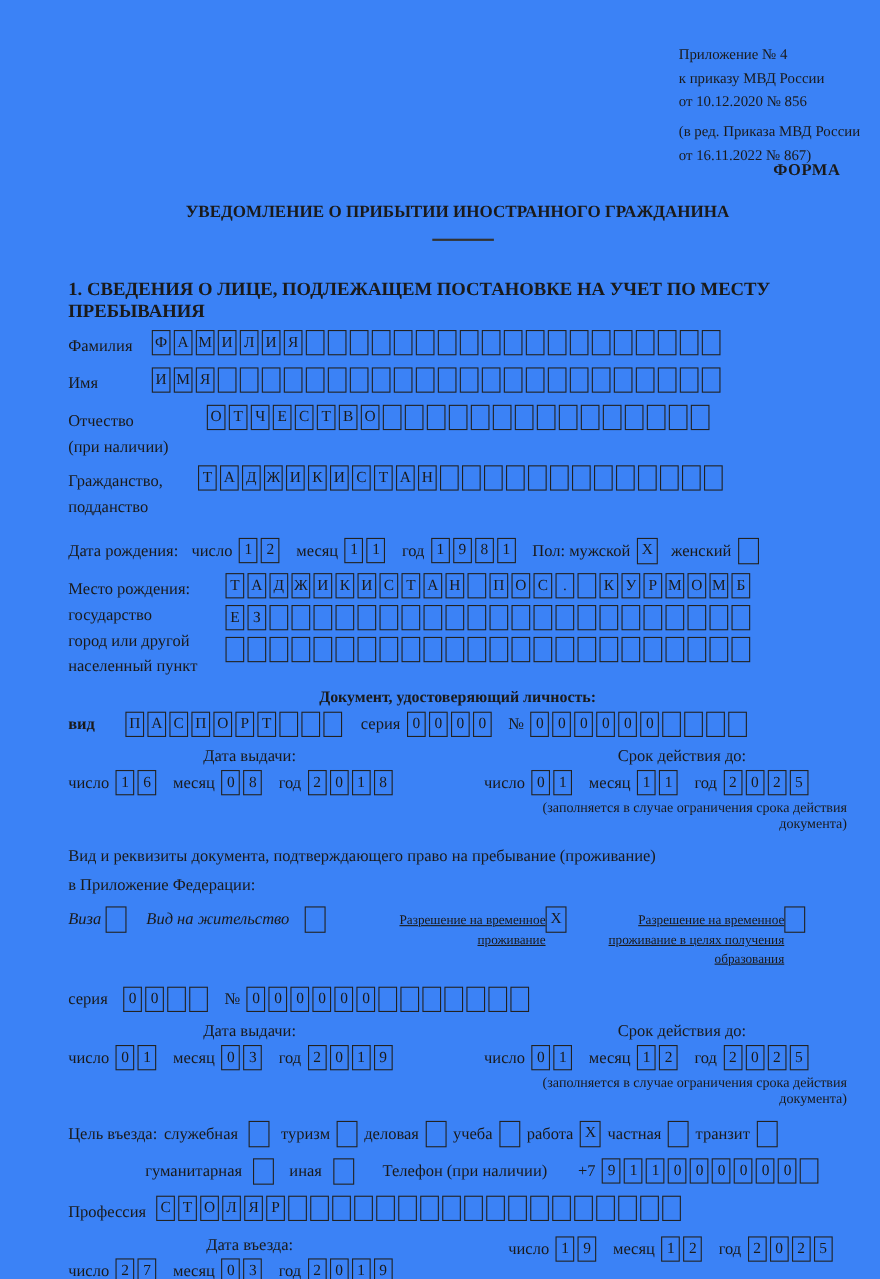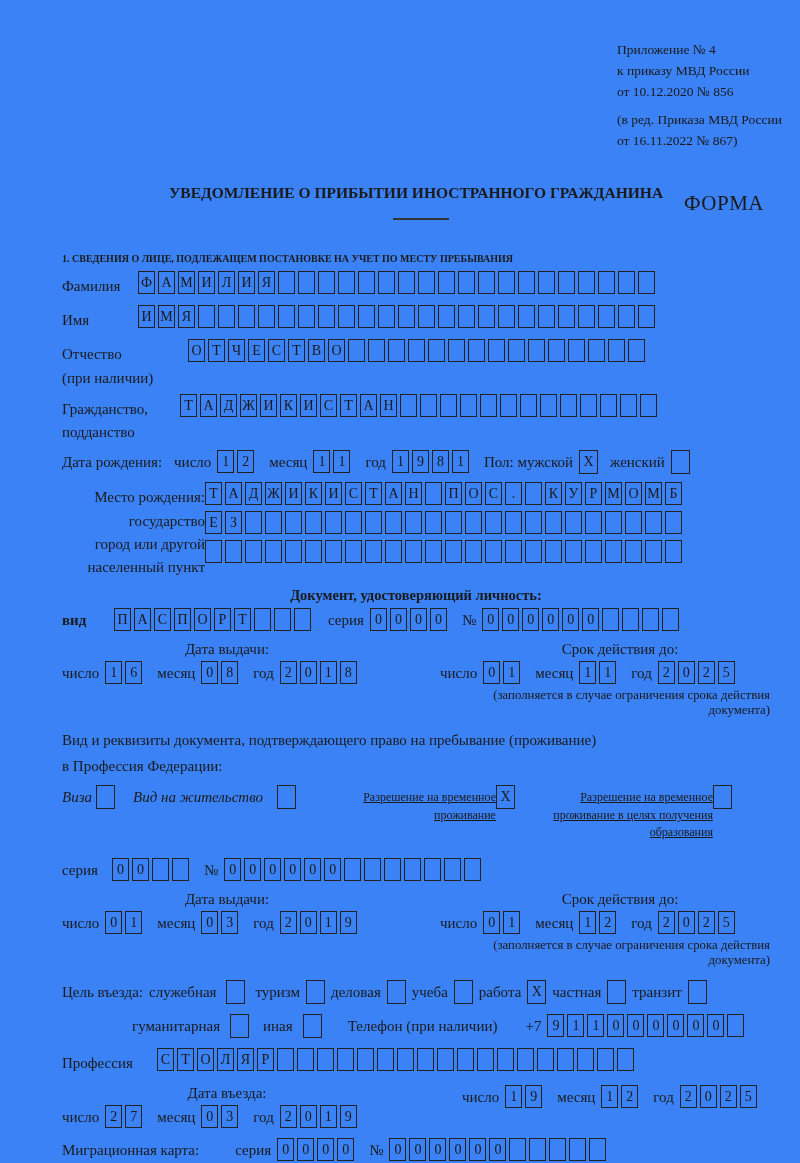--- a/index.html
+++ b/index.html
@@ -5,36 +5,36 @@
   * { box-sizing: border-box; margin: 0; padding: 0; }
   html,body { background:#888; }
   .page {
     width: 800px; height: 1163px; margin: 0 auto; background: #3b82f6;
     font-family: "Liberation Serif", "DejaVu Serif", serif;
     color: #1a1a1a; position: relative; overflow: hidden;
     padding: 0 30px 0 62px;
   }
   .hdr { position: absolute; left: 617px; top: 40px; font-size: 13.5px; line-height: 1.55; }
   .hdr .grp2 { margin-top: 7px; }
-  .forma { position: absolute; right: 36px; top: 147px; font-weight: normal; font-size: 21px; letter-spacing: .5px; margin-top: 44px; }
+  .forma { position: absolute; right: 36px; top: 147px; font-weight: bold; font-size: 15px; letter-spacing: .5px; }
   .title { margin-top: 182px; text-align: center; font-weight: bold; font-size: 15.5px; line-height: 1.45; }
   .title .blank { display:inline-block; width: 56px; border-bottom: 2px solid #333; height: 12px; margin-left: 10px; }
-  .sect { margin-top: 26px; font-weight: bold; font-size: 10px; }
+  .sect { margin-top: 26px; font-weight: bold; font-size: 17px; }
   .row { display: flex; align-items: flex-start; margin-top: 7px; }
   .lbl { font-size: 15px; padding-top: 4px; line-height: 1.55; flex: 0 0 auto; }
   .boxes { display: flex; flex: 0 0 auto; }
   .cb {
     display: inline-block; width: 17px; height: 23px; border: 1.6px solid #222;
     margin-right: 3px; text-align: center; font-size: 14px; line-height: 21px; flex: 0 0 auto;
   }
   .cbx {
     display: inline-block; width: 19px; height: 24px; border: 1.6px solid #222;
     text-align: center; font-size: 14px; line-height: 22px; flex: 0 0 auto;
   }
-  .w76 { width: 76px; } .w126 { width: 126px; } .w118 { width: 118px; } .w143 { width: 143px; text-align: right; }
+  .w76 { width: 76px; } .w126 { width: 126px; } .w118 { width: 118px; } .w143 { width: 143px; }
   .stack { line-height: 1.55; }
   .subhead { text-align: center; font-weight: bold; font-size: 14.5px; margin-top: 8px; }
   .inline-lbl { font-size: 15px; padding-top: 4px; }
   .dgl { font-size: 15px; padding-top: 4px; margin: 0 6px 0 12px; }
   .dgl.first { margin-left: 0; }
   .daterow { display: flex; margin-top: 10px; }
   .datecol-l { width: 400px; }
   .datecol-r { flex: 1; }
   .datehead { font-size: 15px; text-align: center; width: 330px; margin-bottom: 3px; }
   .datehead.r { width: 300px; margin-left: 30px; }
@@ -193,21 +193,21 @@
         <span class="cb"></span>
         <span class="cb"></span>
         <span class="cb"></span>
         <span class="cb"></span>
         <span class="cb"></span>
         <span class="cb"></span>
         <span class="cb"></span>
       </div>
   </div>
 
-  <div class="row" style="margin-top:6px;">
+  <div class="row" style="margin-top:16px;">
     <span class="inline-lbl">Дата рождения:</span>
     <span class="dgl">число</span>
     <span class="boxes">
         <span class="cb">1</span>
         <span class="cb">2</span>
       </span>
     <span class="dgl">месяц</span>
     <span class="boxes">
         <span class="cb">1</span>
         <span class="cb">1</span>
@@ -395,21 +395,21 @@
             <span class="cb">2</span>
             <span class="cb">5</span>
           </span>
       </div>
       <div class="datenote">(заполняется в случае ограничения срока действия документа)</div>
     </div>
   </div>
 
   <div class="para">
     <div>Вид и реквизиты документа, подтверждающего право на пребывание (проживание)</div>
-    <div>в Профессия Федерации:</div>
+    <div>в Приложение Федерации:</div>
   </div>
 
   <div class="permits">
     <span class="pl">Виза</span>
     <span class="cbx" style="margin-left:4px;"></span>
     <span class="pl" style="margin-left:18px;">Вид на жительство</span>
     <span class="cbx" style="margin-left:14px;"></span>
     <span class="ml" style="margin-left:18px;">Разрешение на временное проживание</span>
     <span class="cbx">X</span>
     <span class="ml" style="margin-left:16px;">Разрешение на временное проживание в целях получения образования</span>
@@ -522,21 +522,21 @@
         <span class="cb">0</span>
         <span class="cb">0</span>
         <span class="cb">0</span>
         <span class="cb">0</span>
         <span class="cb">0</span>
         <span class="cb">0</span>
         <span class="cb"></span>
       </span>
   </div>
 
-  <div class="row" style="margin-top:10px;gap:15px;">
+  <div class="row" style="margin-top:10px;">
     <div class="lbl" style="width:80px;">Профессия</div>
     <div class="boxes">
         <span class="cb">С</span>
         <span class="cb">Т</span>
         <span class="cb">О</span>
         <span class="cb">Л</span>
         <span class="cb">Я</span>
         <span class="cb">Р</span>
         <span class="cb"></span>
         <span class="cb"></span>

